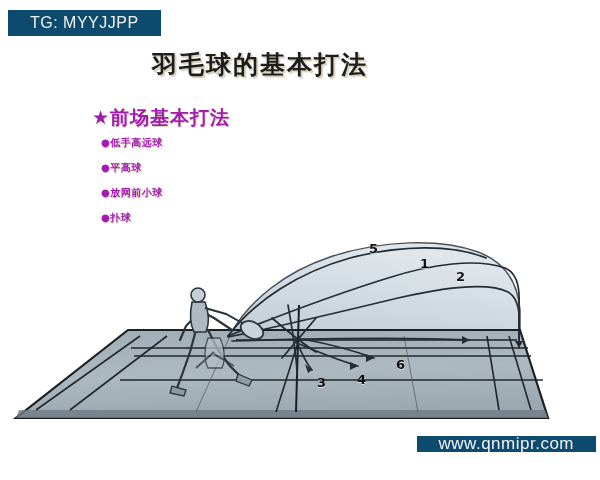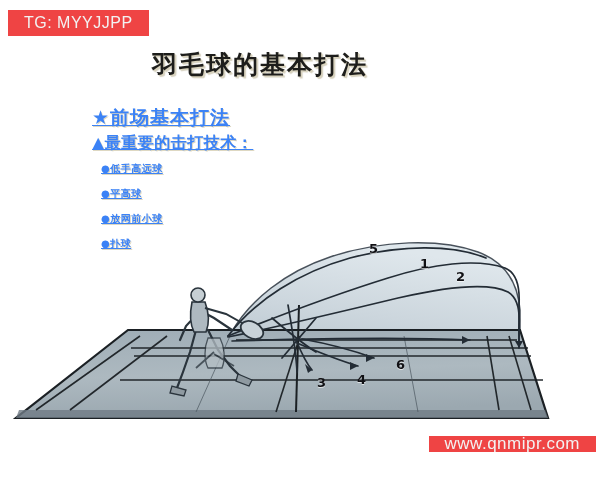--- a/index.html
+++ b/index.html
@@ -8,51 +8,50 @@
     background:#ffffff;
     font-family:"Liberation Sans","DejaVu Sans",sans-serif;
     overflow:hidden;
     position:relative;
   }
   #slide{position:absolute;inset:0;width:600px;height:480px;}
 
   
   .wm{
     position:absolute;
-    background:#ef4444;
+    background:#0c4a6e;
     color:#f2f2f2;
     font-size:16px;
     letter-spacing:.5px;
     display:flex;align-items:center;
-    padding:0 16px;
+    padding:0 22px;
     font-family:"Liberation Sans",sans-serif;
   }
   #wm-tg{left:8px;top:10px;height:26px;}
   #wm-url{right:4px;bottom:28px;height:16px;font-size:17px;}
 
   
   #title{
     position:absolute;left:0;top:48px;width:520px;
     text-align:center;
     font-family:"DejaVu Sans","Liberation Sans",sans-serif;
     font-weight:bold;
     font-size:25px;
     letter-spacing:2px;
     color:#1d1d1b;
     text-shadow:1px 1px 0 #d8d2bc, 2px 2px 1px rgba(180,172,140,.55);
   }
 
   
   #textblock{
     position:absolute;left:92px;top:104px;width:300px;
-    color:#3b82f6;
+    color:#a21caf;
     font-family:"DejaVu Sans","Liberation Sans",sans-serif;
     font-weight:bold;
     text-shadow:1px 1px 0 #ded8c2;
-    text-decoration:underline;
   }
   .hdr1{font-size:19px;line-height:26px;letter-spacing:1px;}
   .hdr2{font-size:16px;line-height:26px;letter-spacing:.5px;}
   .bullet{font-size:10px;line-height:25px;letter-spacing:.5px;padding-left:9px;}
 
   
   #diagram{position:absolute;left:0;top:0;width:600px;height:480px;}
   .numlbl{
     position:absolute;
     font-family:"DejaVu Sans","Liberation Sans",sans-serif;
@@ -189,21 +188,20 @@
     <span class="numlbl" style="left:456px;top:269px;">2</span>
     <span class="numlbl" style="left:396px;top:357px;">6</span>
     <span class="numlbl" style="left:317px;top:375px;">3</span>
     <span class="numlbl" style="left:357px;top:372px;">4</span>
   </div>
 
   <div id="title">羽毛球的基本打法</div>
 
   <div id="textblock">
     <div class="hdr1">★前场基本打法</div>
-    <div class="hdr2">▲最重要的击打技术：</div>
     <div class="bullet">●低手高远球</div>
     <div class="bullet">●平高球</div>
     <div class="bullet">●放网前小球</div>
     <div class="bullet">●扑球</div>
   </div>
 
   <div class="wm" id="wm-tg">TG: MYYJJPP</div>
   <div class="wm" id="wm-url">www.qnmipr.com</div>
 
 </div>

